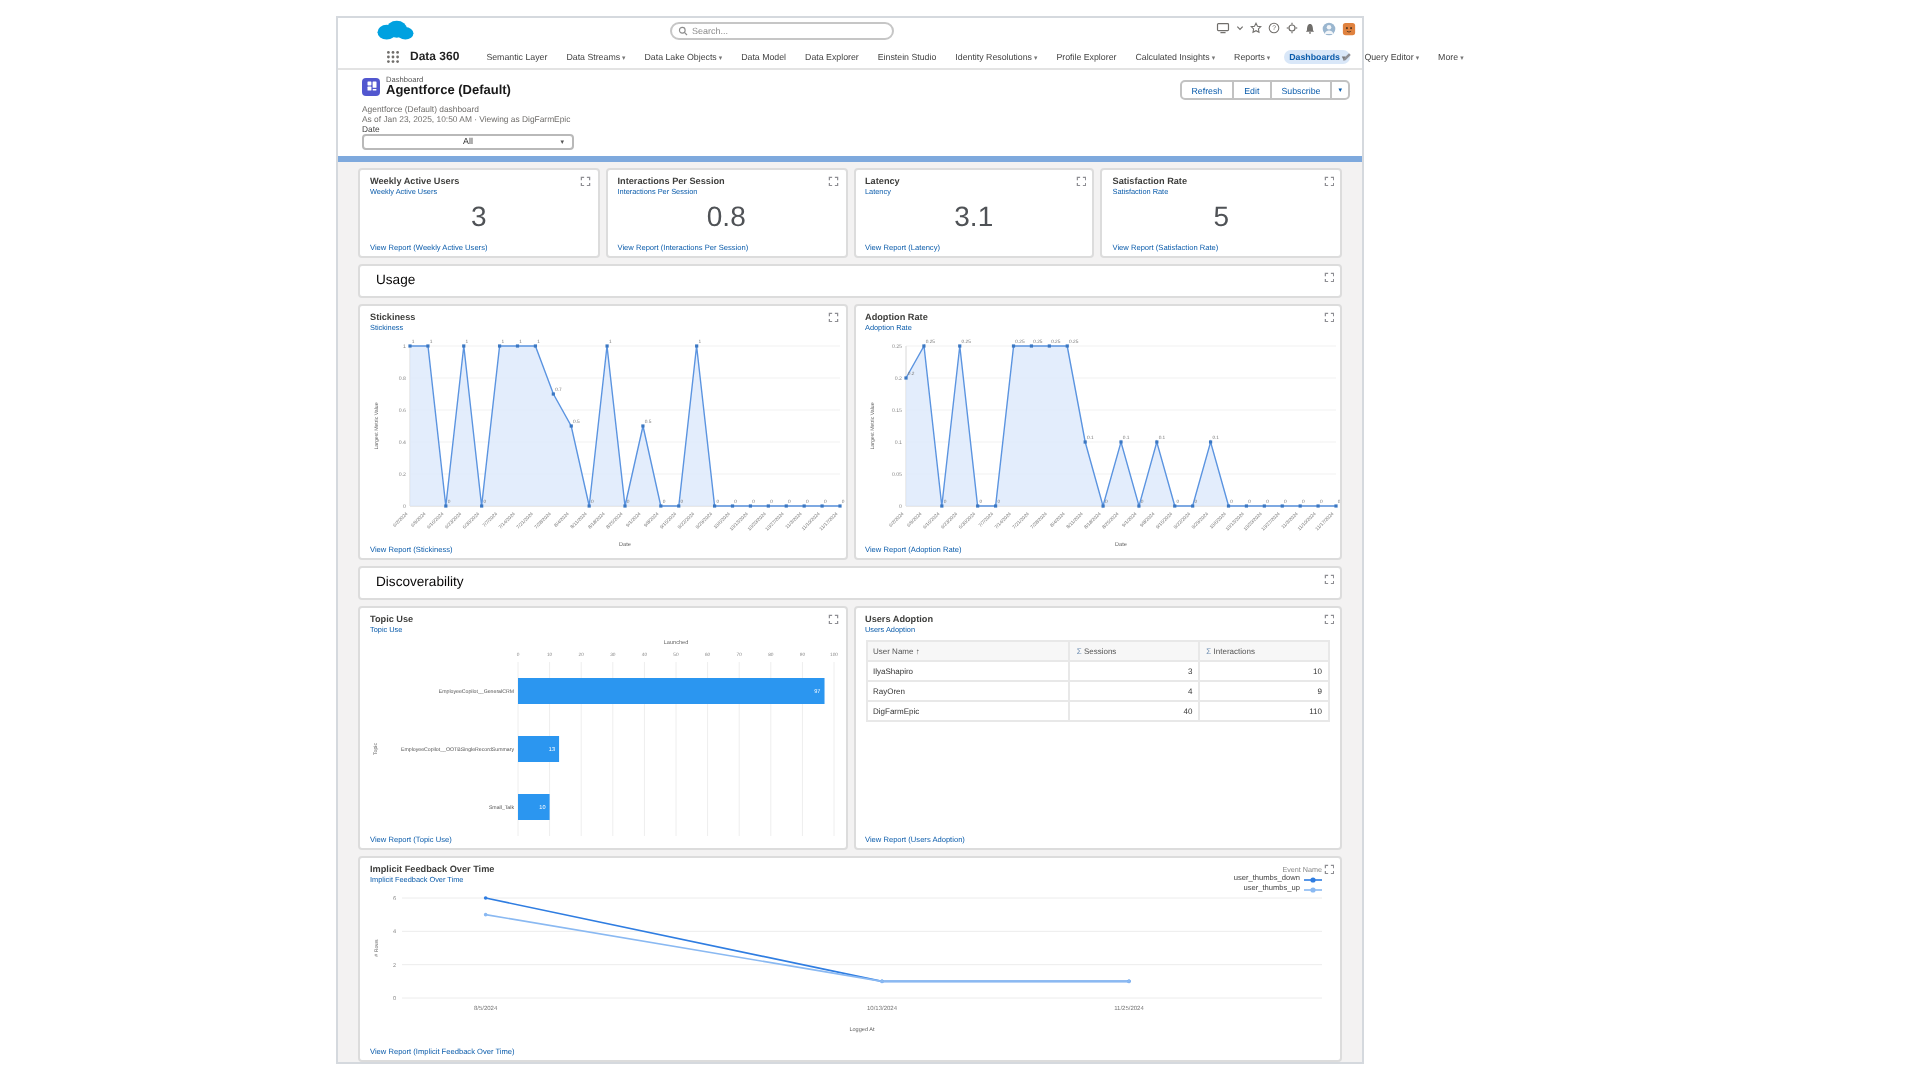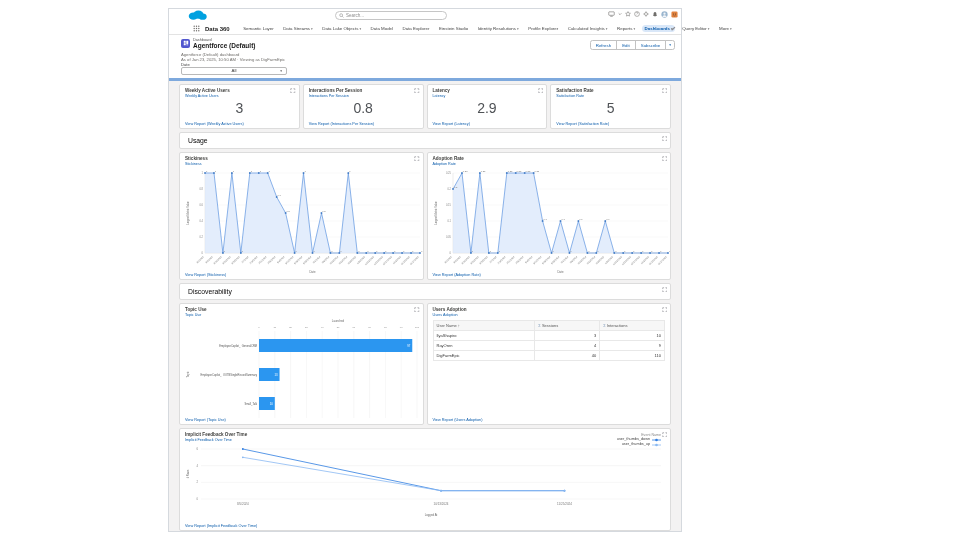--- a/index.html
+++ b/index.html
@@ -232,21 +232,21 @@
             <div class="m-sub">Interactions Per Session</div>
             <div class="m-value">0.8</div>
             <div class="c-link">View Report (Interactions Per Session)</div>
             <span class="expand-slot"><svg viewBox="0 0 8 8" width="5.5" height="5.5">
                 <path d="M1 3V1h2M5 1h2v2M7 5v2H5M3 7H1V5" fill="none" stroke="#8e8e93" stroke-width="0.9"></path>
               </svg></span>
           </div>
           <div class="card metric-card">
             <div class="m-title">Latency</div>
             <div class="m-sub">Latency</div>
-            <div class="m-value">2.9</div>
+            <div class="m-value">3.1</div>
             <div class="c-link">View Report (Latency)</div>
             <span class="expand-slot"><svg viewBox="0 0 8 8" width="5.5" height="5.5">
                 <path d="M1 3V1h2M5 1h2v2M7 5v2H5M3 7H1V5" fill="none" stroke="#8e8e93" stroke-width="0.9"></path>
               </svg></span>
           </div>
           <div class="card metric-card">
             <div class="m-title">Satisfaction Rate</div>
             <div class="m-sub">Satisfaction Rate</div>
             <div class="m-value">5</div>
             <div class="c-link">View Report (Satisfaction Rate)</div>

